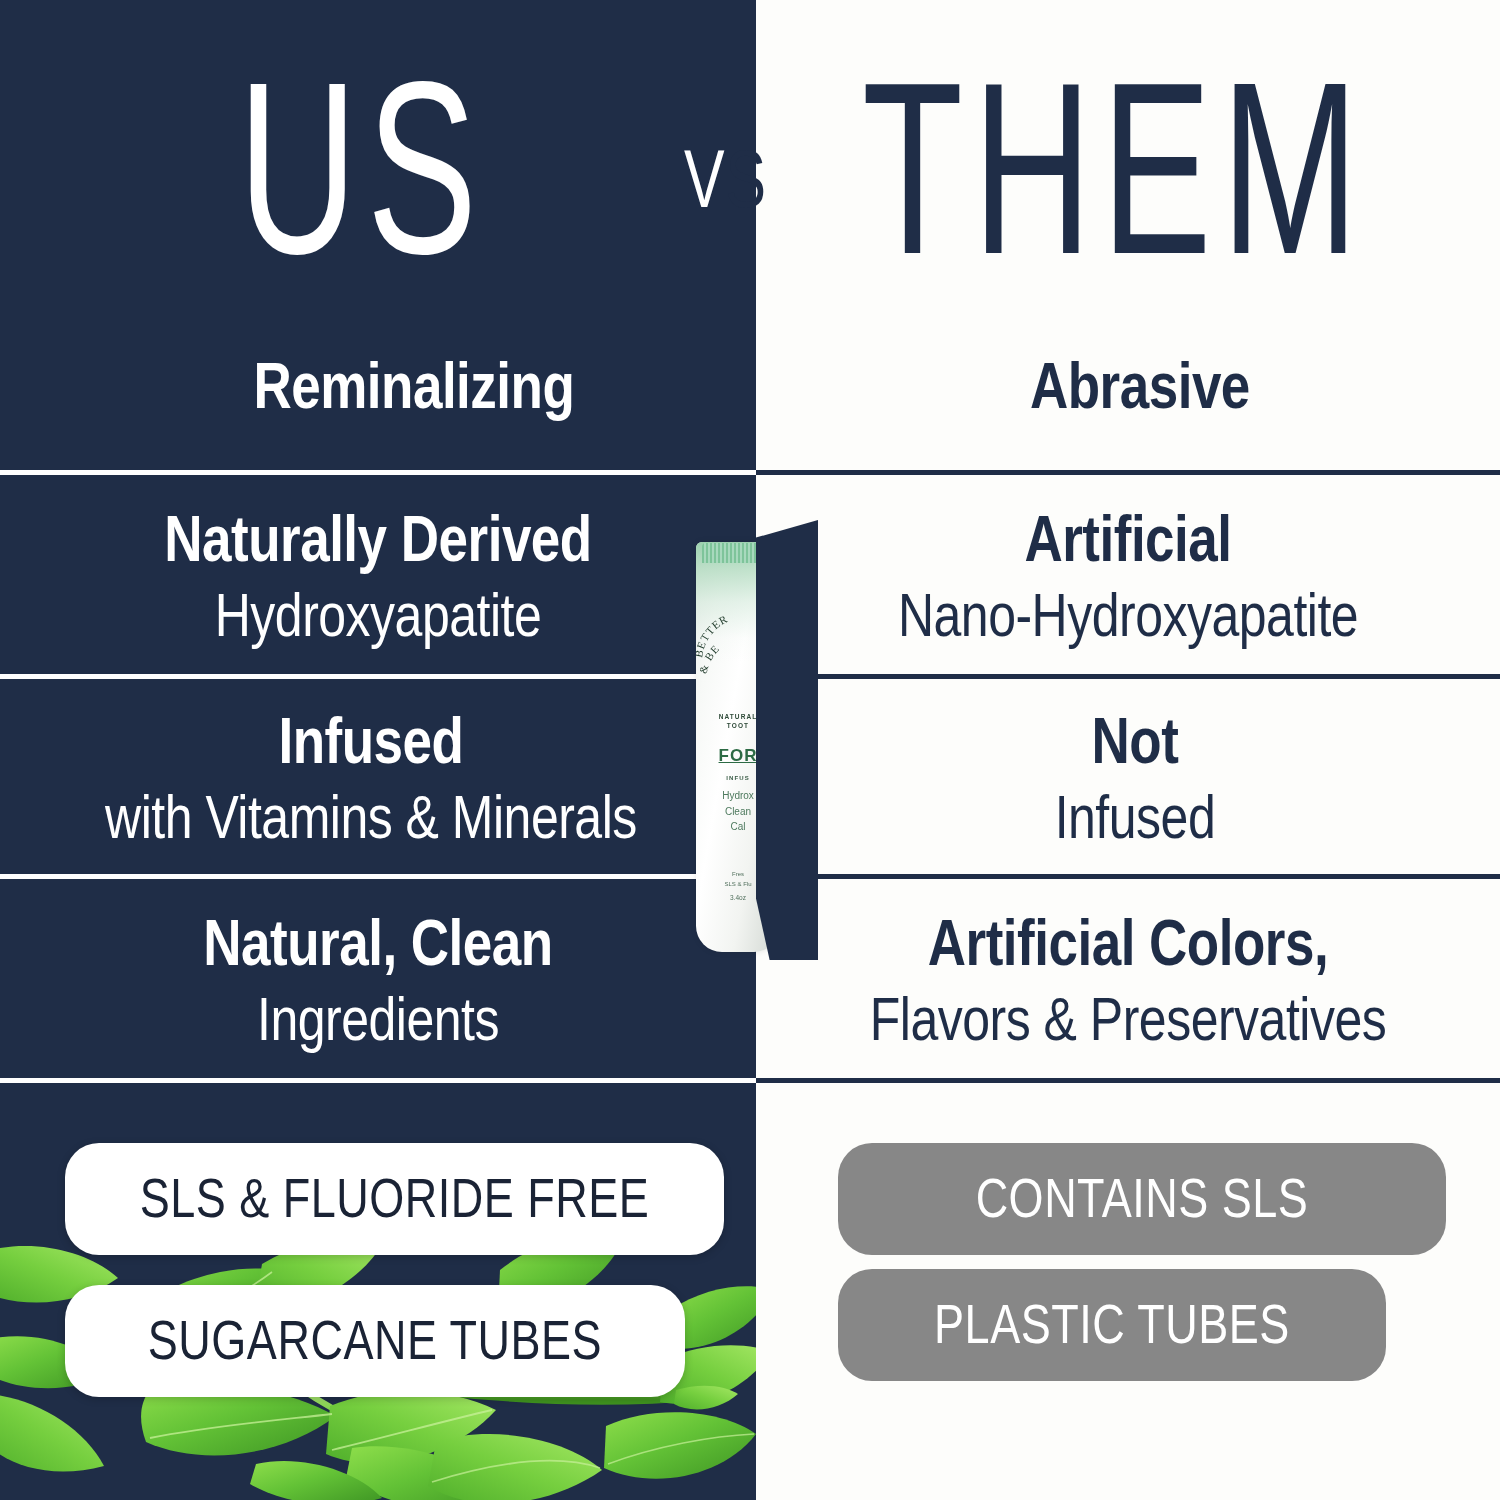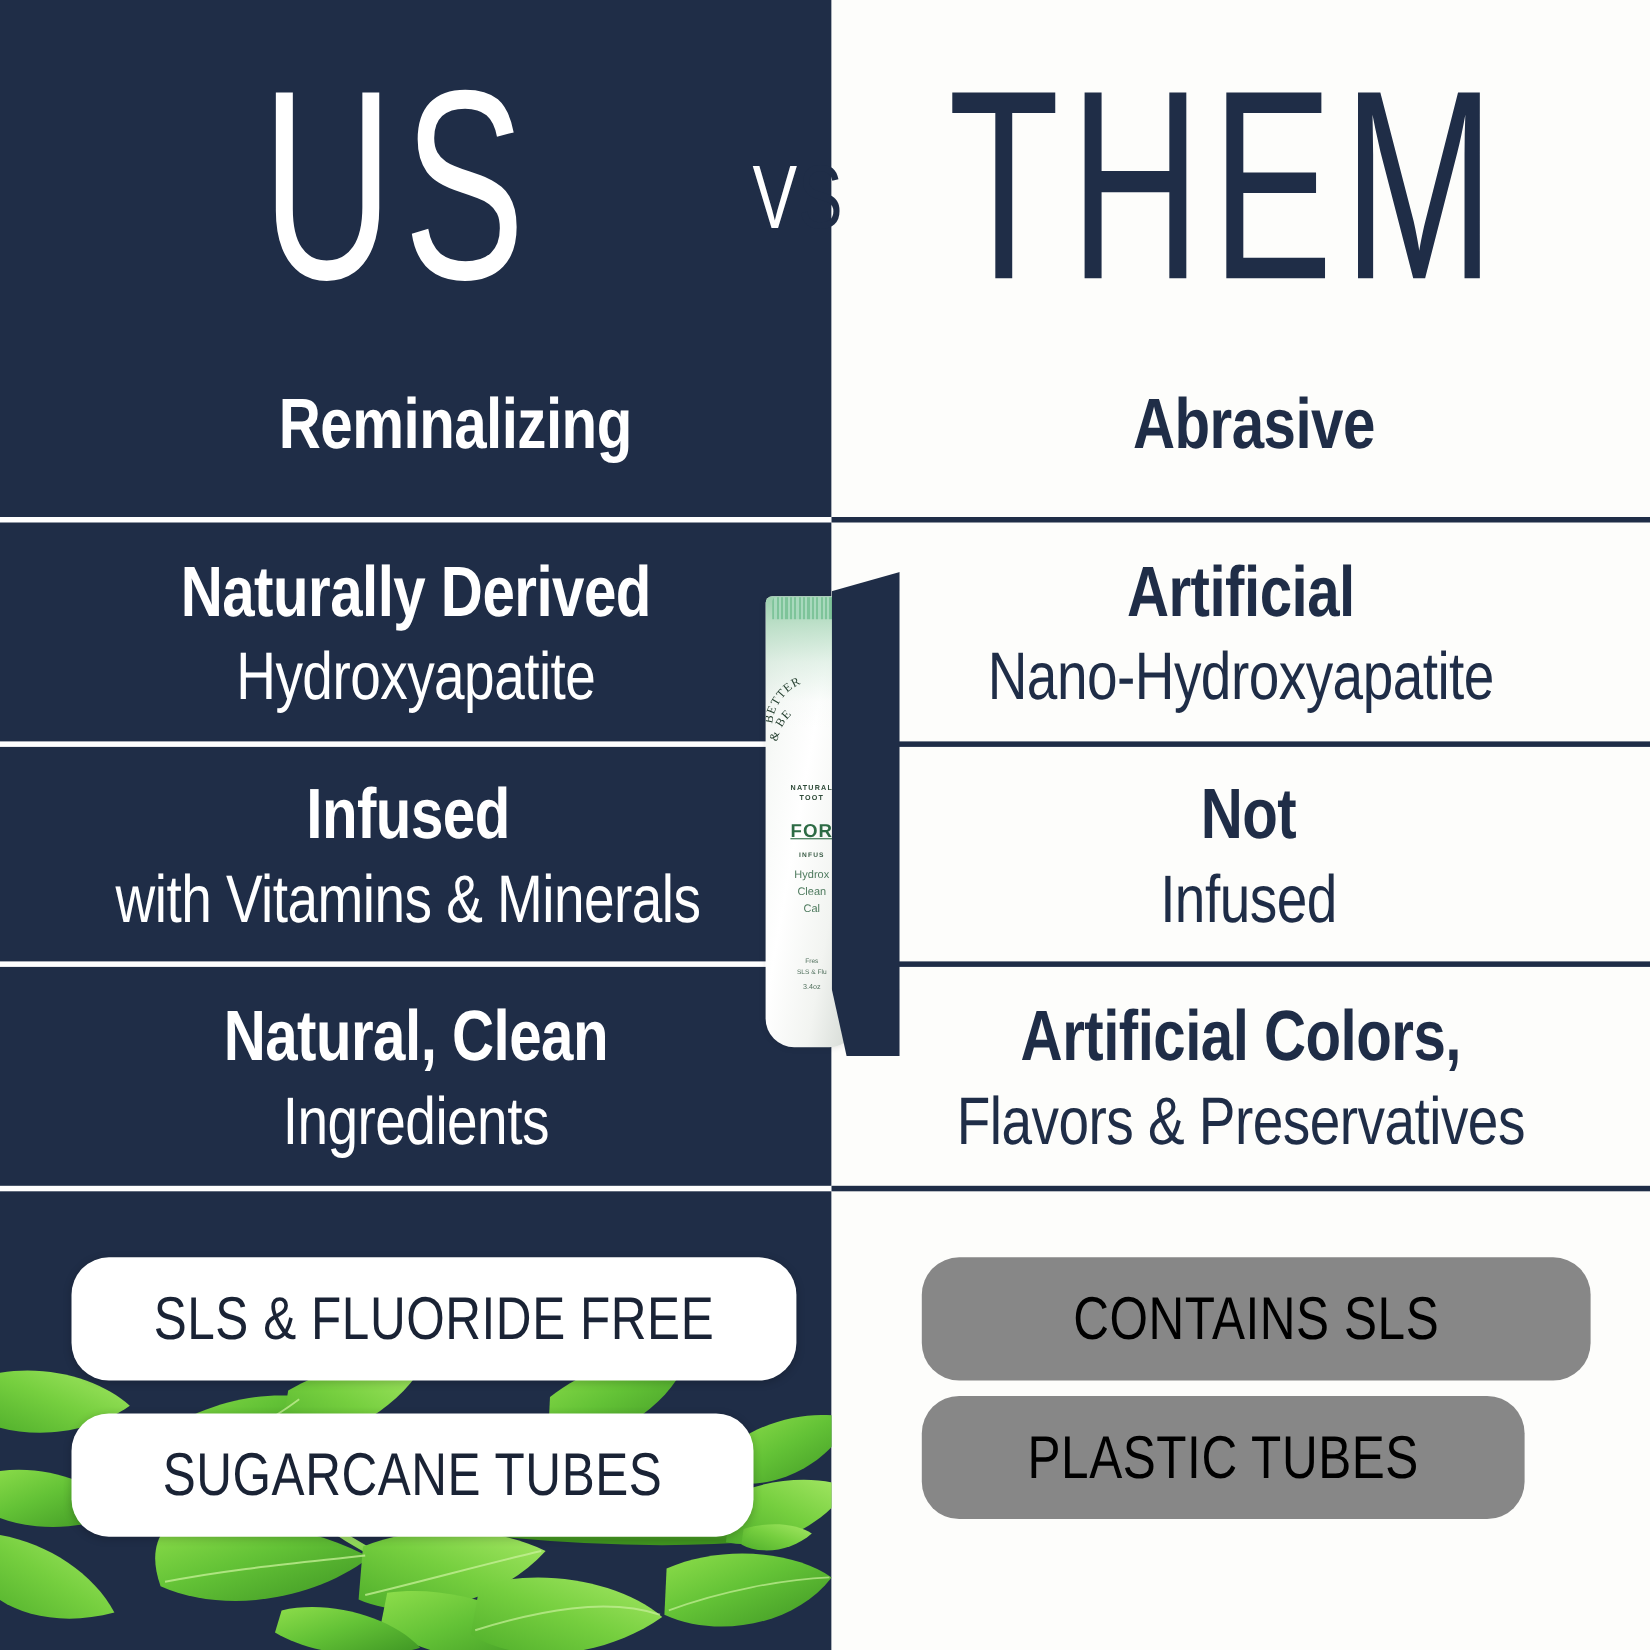--- a/index.html
+++ b/index.html
@@ -123,21 +123,21 @@
   .badges-zone { position:absolute; left:0; top:1085px; width:1500px; height:415px; z-index:7; }
   .pill {
     position:absolute; display:flex; align-items:center; justify-content:center;
     border-radius:34px; text-align:center;
   }
   .pill-label {
     font-size:45px; letter-spacing:0.5px; font-weight:400; white-space:nowrap;
     transform:scaleY(1.22); transform-origin:center;
   }
   .pill-light { background:#ffffff; color:#1a2335; box-shadow:0 2px 8px rgba(0,0,0,0.20); }
-  .pill-gray  { background:#878787; color:#000000;text-align:center; }
+  .pill-gray  { background:#878787; color:#ffffff;text-align:center; }
   .pill-us-1   { left:65px;  top:58px;  width:659px; height:112px; }
   .pill-us-2   { left:65px;  top:200px; width:620px; height:112px;align-items:center; }
   .pill-them-1 { left:838px; top:58px;  width:608px; height:112px; }
   .pill-them-2 { left:838px; top:184px; width:548px; height:112px; }
 
   
   .leaves { position:absolute; left:0; top:1190px; width:756px; height:310px; z-index:5; pointer-events:none; }
   .leaves svg { width:756px; height:310px; display:block; }
 </style>
 </head>

